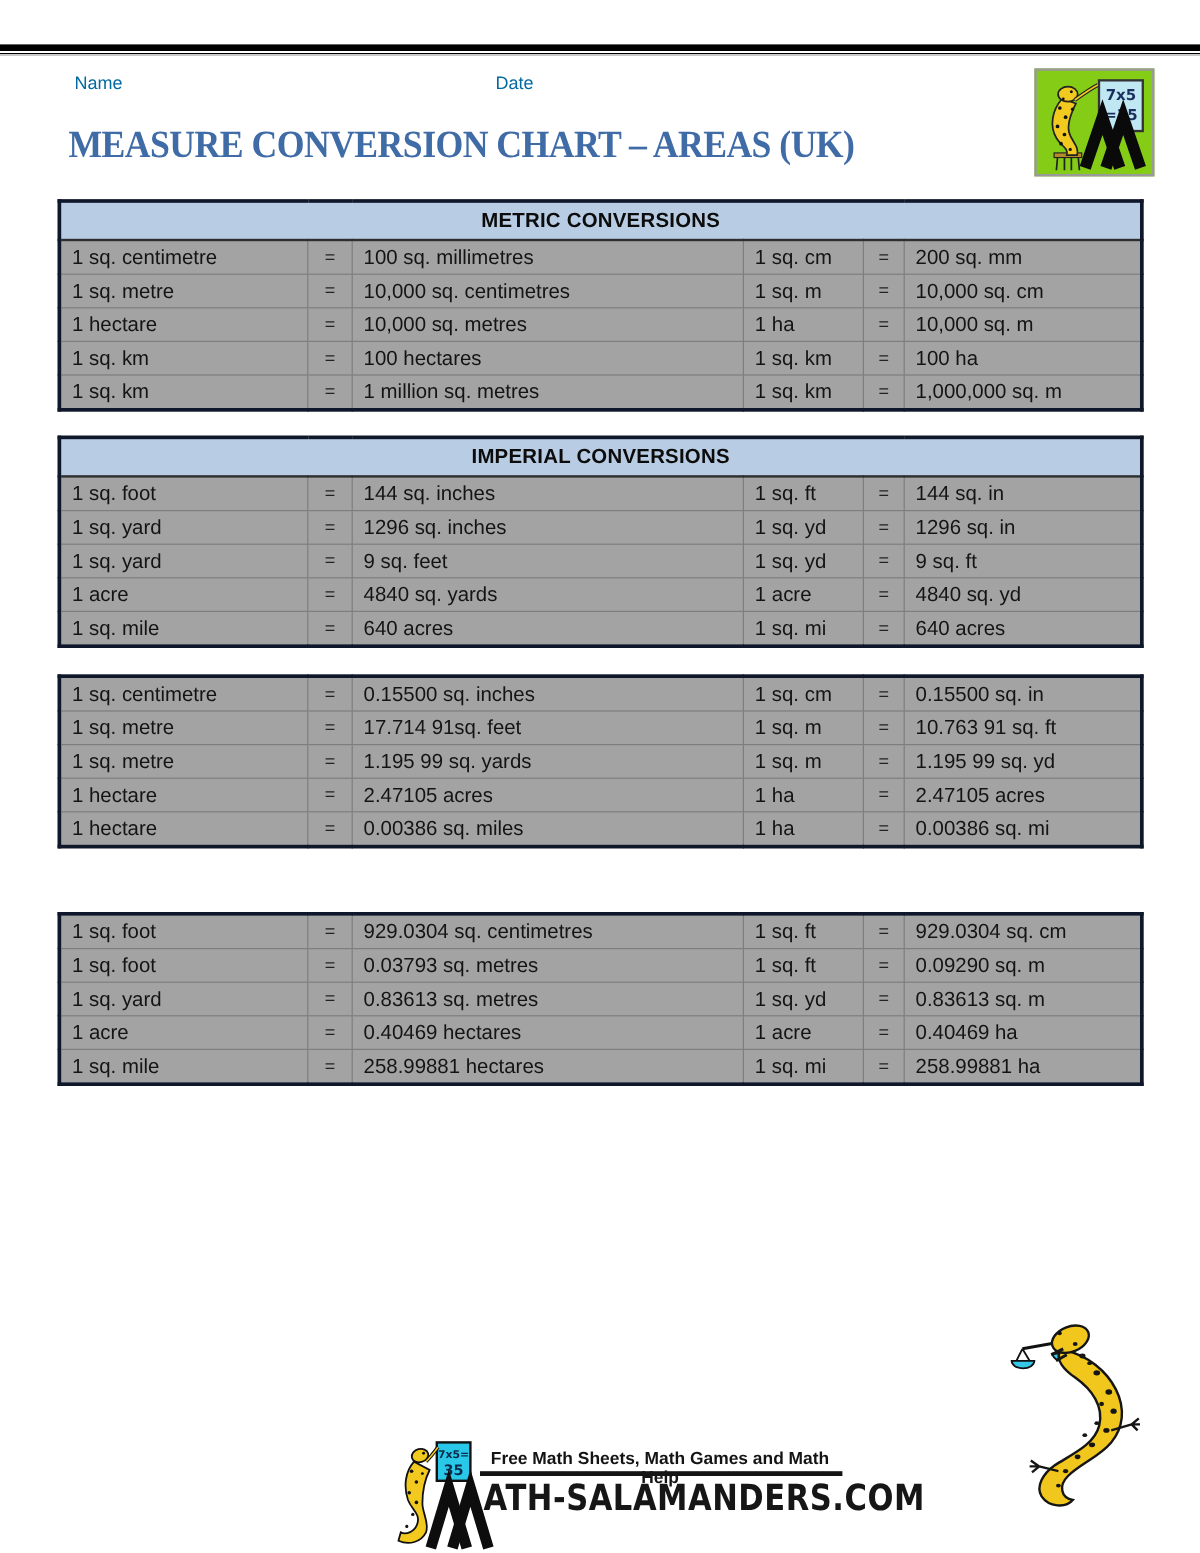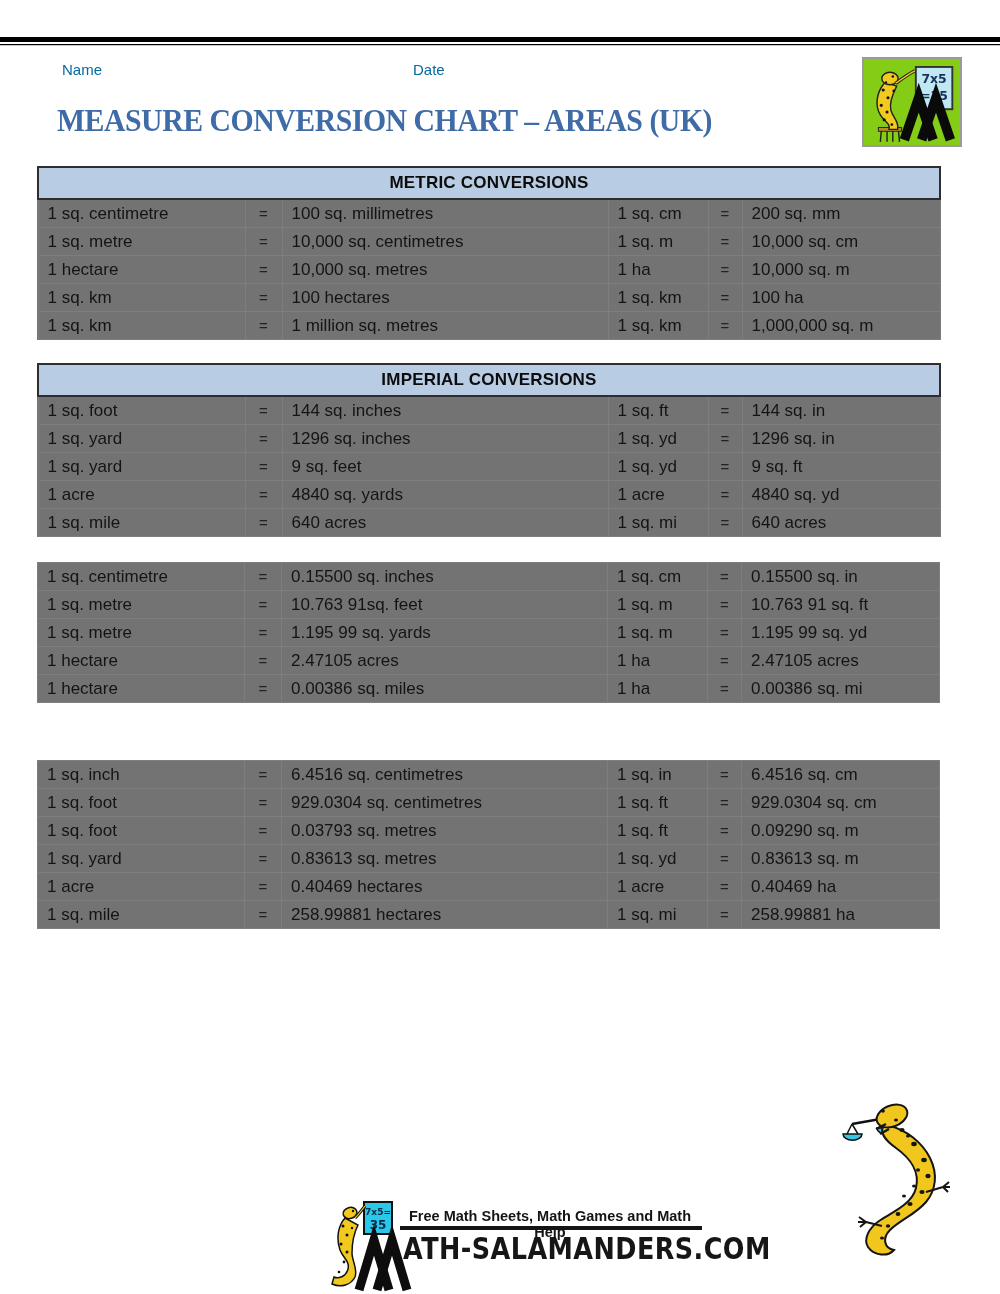--- a/index.html
+++ b/index.html
@@ -8,22 +8,22 @@
   .top-rule{position:absolute;left:0;top:37px;width:1000px;height:11px;
     background:linear-gradient(to bottom,#000 0,#000 50%,#fff 50%,#fff 62%,#000 62%,#000 74%,#c9c9c9 74%,#c9c9c9 86%,#fff 86%);}
   .field-label{position:absolute;top:61px;font-size:15px;color:#0369a1;}
   .name-label{left:62px;}
   .date-label{left:413px;}
   .title{position:absolute;left:57px;top:100px;margin:0;font-family:"Liberation Serif",serif;
          font-weight:bold;font-size:32px;line-height:40px;color:#3f6ba6;
          transform:scaleX(.93);transform-origin:left center;white-space:nowrap;letter-spacing:-.5px;}
   .badge{position:absolute;left:862px;top:57px;width:100px;height:90px;background:#84cc16;
          border:2px solid #9a9a9a;box-sizing:border-box;}
-  .conv{position:absolute;left:37px;width:902px;border-collapse:collapse;table-layout:fixed;
-        background:#737373;font-size:17px;color:#141414;border:1px solid #0f172a;}
+  .conv{position:absolute;left:48px;width:902px;border-collapse:collapse;table-layout:fixed;
+        background:#a3a3a3;font-size:17px;color:#141414;border:3px solid #0f172a;}
   .conv th{background:#b8cce4;border:2px solid #2e2e2e;height:28px;font-size:17px;
            font-weight:bold;color:#0c0c0c;letter-spacing:.2px;}
   .conv td{border:1px solid #7e7e7e;height:27px;line-height:27px;padding:0 4px 0 9px;
            white-space:nowrap;overflow:hidden;}
   .conv td.eq{text-align:center;padding:0;font-size:15px;color:#222;}
   .big-salamander{position:absolute;left:840px;top:1100px;width:130px;height:160px;}
   .mini-logo{position:absolute;left:331px;top:1200px;width:82px;height:94px;}
   .tagline{position:absolute;left:400px;top:1208px;width:300px;text-align:center;
            font-size:14.5px;font-weight:bold;color:#141414;}
   .footer-rule{position:absolute;left:400px;top:1226px;width:302px;height:4px;background:#141414;}
@@ -199,21 +199,21 @@
             <td>1 sq. centimetre</td>
             <td class="eq">=</td>
             <td>0.15500 sq. inches</td>
             <td>1 sq. cm</td>
             <td class="eq">=</td>
             <td>0.15500 sq. in</td>
           </tr>
           <tr>
             <td>1 sq. metre</td>
             <td class="eq">=</td>
-            <td>10.763 91sq. feet</td>
+            <td>17.714 91sq. feet</td>
             <td>1 sq. m</td>
             <td class="eq">=</td>
             <td>10.763 91 sq. ft</td>
           </tr>
           <tr>
             <td>1 sq. metre</td>
             <td class="eq">=</td>
             <td>1.195 99 sq. yards</td>
             <td>1 sq. m</td>
             <td class="eq">=</td>
@@ -240,28 +240,20 @@
       <table class="conv" style="top: 760px;">
         <colgroup>
           <col style="width: 207px;">
           <col style="width: 37px;">
           <col style="width: 326px;">
           <col style="width: 100px;">
           <col style="width: 34px;">
           <col style="width: 198px;">
         </colgroup>
         <tbody>
-          <tr>
-            <td>1 sq. inch</td>
-            <td class="eq">=</td>
-            <td>6.4516 sq. centimetres</td>
-            <td>1 sq. in</td>
-            <td class="eq">=</td>
-            <td>6.4516 sq. cm</td>
-          </tr>
           <tr>
             <td>1 sq. foot</td>
             <td class="eq">=</td>
             <td>929.0304 sq. centimetres</td>
             <td>1 sq. ft</td>
             <td class="eq">=</td>
             <td>929.0304 sq. cm</td>
           </tr>
           <tr>
             <td>1 sq. foot</td>

